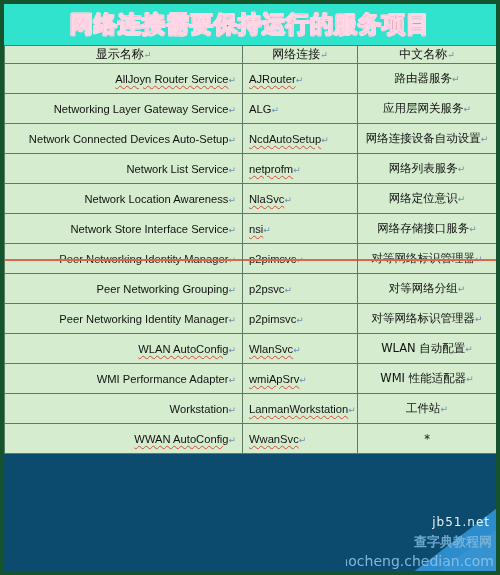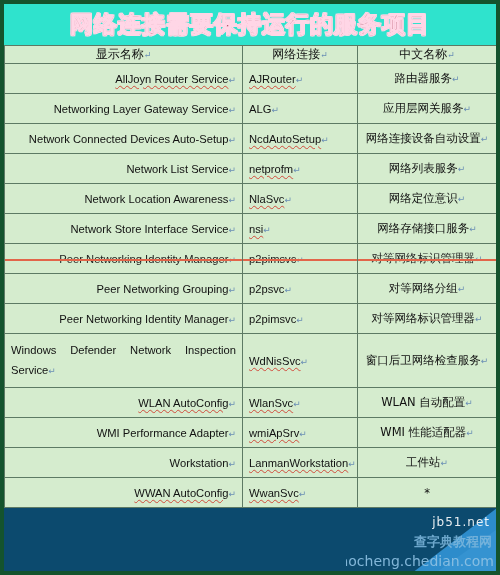--- a/index.html
+++ b/index.html
@@ -208,25 +208,20 @@
           <td class="en"><span>Peer Networking Grouping</span><span class="pil">↵</span></td>
           <td class="sn"><span>p2psvc</span><span class="pil">↵</span></td>
           <td class="cn"><span>对等网络分组</span><span class="pil">↵</span></td>
         </tr>
         <tr>
           <td class="en"><span>Peer Networking Identity Manager</span><span class="pil">↵</span></td>
           <td class="sn"><span>p2pimsvc</span><span class="pil">↵</span></td>
           <td class="cn"><span>对等网络标识管理器</span><span class="pil">↵</span></td>
         </tr>
         <tr>
-          <td class="en justify"><span>Windows Defender Network Inspection Service</span><span class="pil">↵</span></td>
-          <td class="sn"><span class="spell">WdNisSvc</span><span class="pil">↵</span></td>
-          <td class="cn"><span>窗口后卫网络检查服务</span><span class="pil">↵</span></td>
-        </tr>
-        <tr>
           <td class="en"><span class="spell">WLAN AutoConfig</span><span class="pil">↵</span></td>
           <td class="sn"><span class="spell">WlanSvc</span><span class="pil">↵</span></td>
           <td class="cn"><span>WLAN 自动配置</span><span class="pil">↵</span></td>
         </tr>
         <tr>
           <td class="en"><span>WMI Performance Adapter</span><span class="pil">↵</span></td>
           <td class="sn"><span class="spell">wmiApSrv</span><span class="pil">↵</span></td>
           <td class="cn"><span>WMI 性能适配器</span><span class="pil">↵</span></td>
         </tr>
         <tr>

